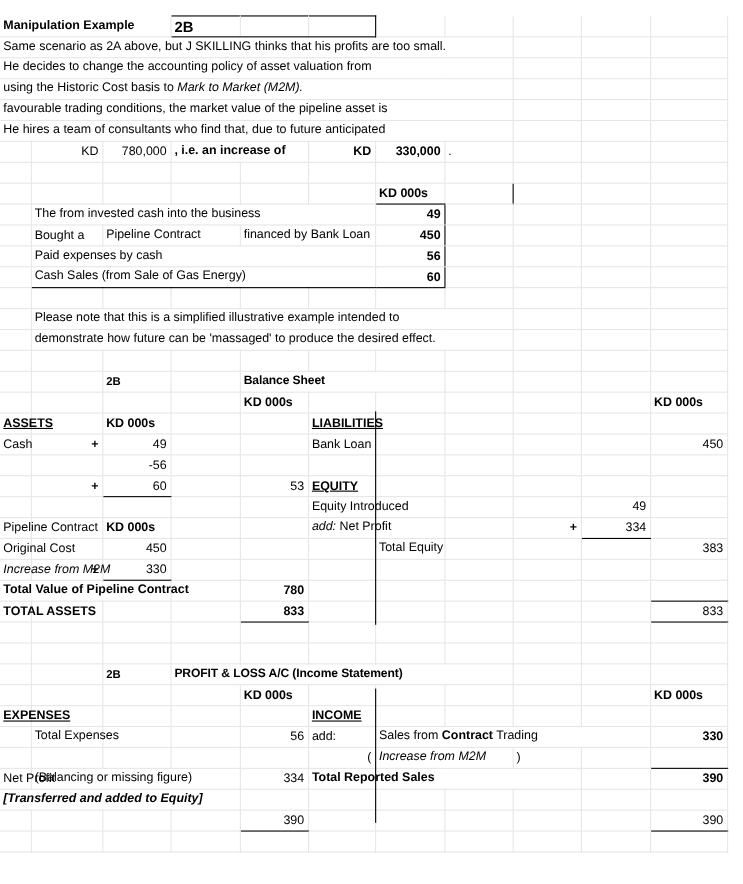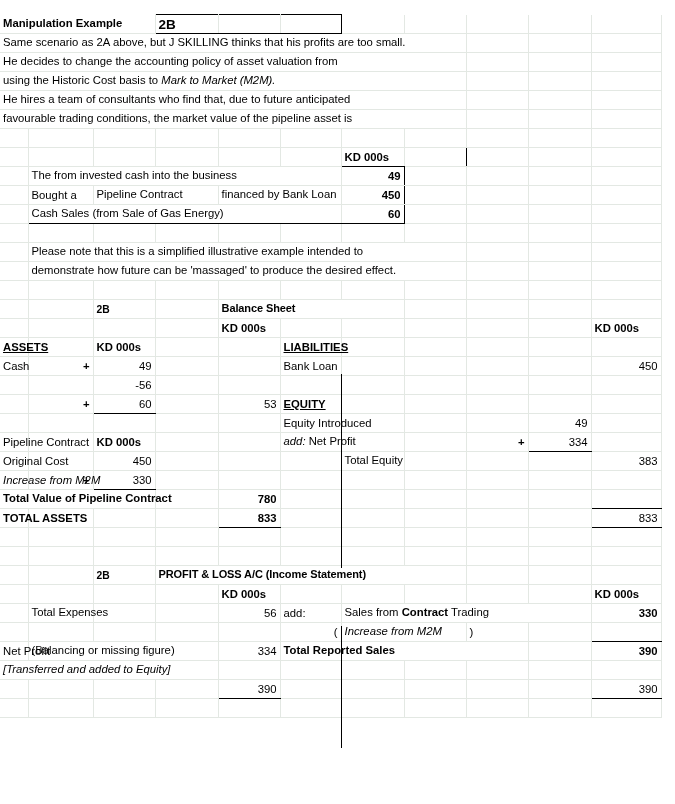--- a/index.html
+++ b/index.html
@@ -46,21 +46,21 @@
   col.c-e { width: 62px; }
   col.c-f { width: 61px; }
   col.c-g { width: 63px; }
   col.c-h { width: 62px; }
   col.c-i { width: 62px; }
   col.c-j { width: 63px; }
   col.c-k { width: 70px; }
 
   .b { font-weight: bold; }
   .i { font-style: italic; margin-top: 40px; }
-  .bi { font-weight: normal; font-style: italic; }
+  .bi { font-weight: bold; font-style: italic; }
   .r { text-align: right; }
   .u { text-decoration: underline; margin-top: 20px; }
   .big { font-size: 11px; font-weight: bold; letter-spacing: -0.1px; }
   .sm { font-size: 10.3px; font-weight: bold; }
 
   
   .bt { border-top: 1.6px solid #000 !important; }
   .bb { border-bottom: 1.6px solid #000 !important; }
   .bl { border-left: 1.6px solid #000 !important; }
   .br { border-right: 1.6px solid #000 !important; }
@@ -129,36 +129,50 @@
     <td class="nr ovf spanner" colspan="8">
             <span><span>using the Historic Cost basis to </span><span class="i">Mark to Market (M2M).</span></span>
           </td>
     <td></td>
     <td></td>
     <td></td>
   </tr>
 
   <tr>
     <td class="nr ovf spanner" colspan="8">
+            <span>favourable trading conditions, the market value of the pipeline asset is</span>
+          </td>
+    <td></td>
+    <td></td>
+    <td></td>
+  </tr>
+
+  <tr>
+    <td class="nr ovf spanner" colspan="8">
             <span>He hires a team of consultants who find that, due to future anticipated</span>
           </td>
     <td></td>
     <td></td>
     <td></td>
   </tr>
 
   <tr>
-    <td class="nr ovf spanner" colspan="8">
-            <span>favourable trading conditions, the market value of the pipeline asset is</span>
-          </td>
-    <td></td>
-    <td></td>
-    <td></td>
-  </tr>
-
+    <td></td>
+    <td class="r">KD</td>
+    <td class="r">780,000</td>
+    <td class="b nr ovf spanner" colspan="2">
+            <span>, i.e. an increase of</span>
+          </td>
+    <td class="b r">KD</td>
+    <td class="b r">330,000</td>
+    <td>.</td>
+    <td></td>
+    <td></td>
+    <td></td>
+  </tr>
 
   <tr>
     <td></td>
           <td></td>
     <td></td>
           <td></td>
     <td></td>
           <td></td>
     <td></td>
           <td></td>
@@ -202,20 +216,31 @@
     <td class="nr ovf spanner" colspan="2">
             <span>financed by Bank Loan</span>
           </td>
     <td class="bl br b r">450</td>
     <td class="blank"></td>
     <td class="blank"></td>
     <td class="blank"></td>
     <td class="blank"></td>
   </tr>
 
+  <tr>
+    <td class="blank"></td>
+    <td class="bl nr ovf spanner" colspan="5">
+            <span>Paid expenses by cash</span>
+          </td>
+    <td class="bl br b r">56</td>
+    <td class="blank"></td>
+    <td class="blank"></td>
+    <td class="blank"></td>
+    <td class="blank"></td>
+  </tr>
 
   <tr>
     <td class="blank"></td>
     <td class="bl bb nr ovf spanner" colspan="5">
             <span>Cash Sales (from Sale of Gas Energy)</span>
           </td>
     <td class="bl br bb b r">60</td>
     <td class="blank"></td>
     <td class="blank"></td>
     <td class="blank"></td>
@@ -489,20 +514,33 @@
     <td class="bt nb"></td>
     <td class="bt b nb">KD 000s</td>
     <td class="bt bl nb"></td>
     <td class="bt nb"></td>
     <td class="bt nb"></td>
     <td class="bt nb"></td>
     <td class="bt nb"></td>
     <td class="bt b nb">KD 000s</td>
   </tr>
 
+  <tr>
+    <td class="b u nb nr">EXPENSES</td>
+    <td class="nb"></td>
+    <td class="nb"></td>
+    <td class="nb"></td>
+    <td class="nb"></td>
+    <td class="bl b u nb nr">INCOME</td>
+    <td class="nb"></td>
+    <td class="nb"></td>
+    <td class="nb"></td>
+    <td class="nb"></td>
+    <td class="nb"></td>
+  </tr>
 
 
   <tr>
     <td class="nb"></td>
     <td class="nb nr ovf spanner">
             <span>Total Expenses</span>
           </td>
     <td class="nb"></td>
     <td class="nb"></td>
     <td class="r nb">56</td>

